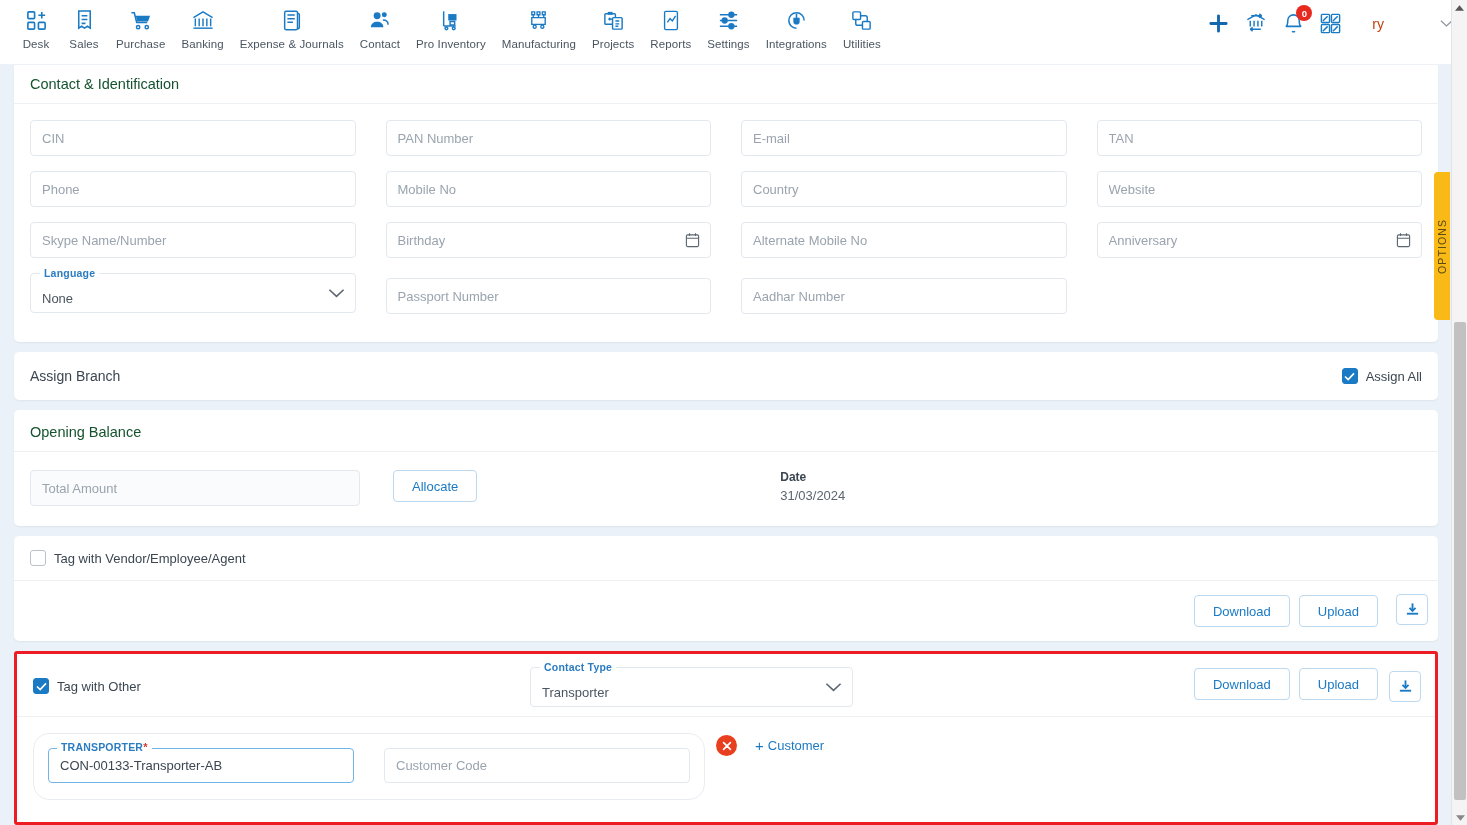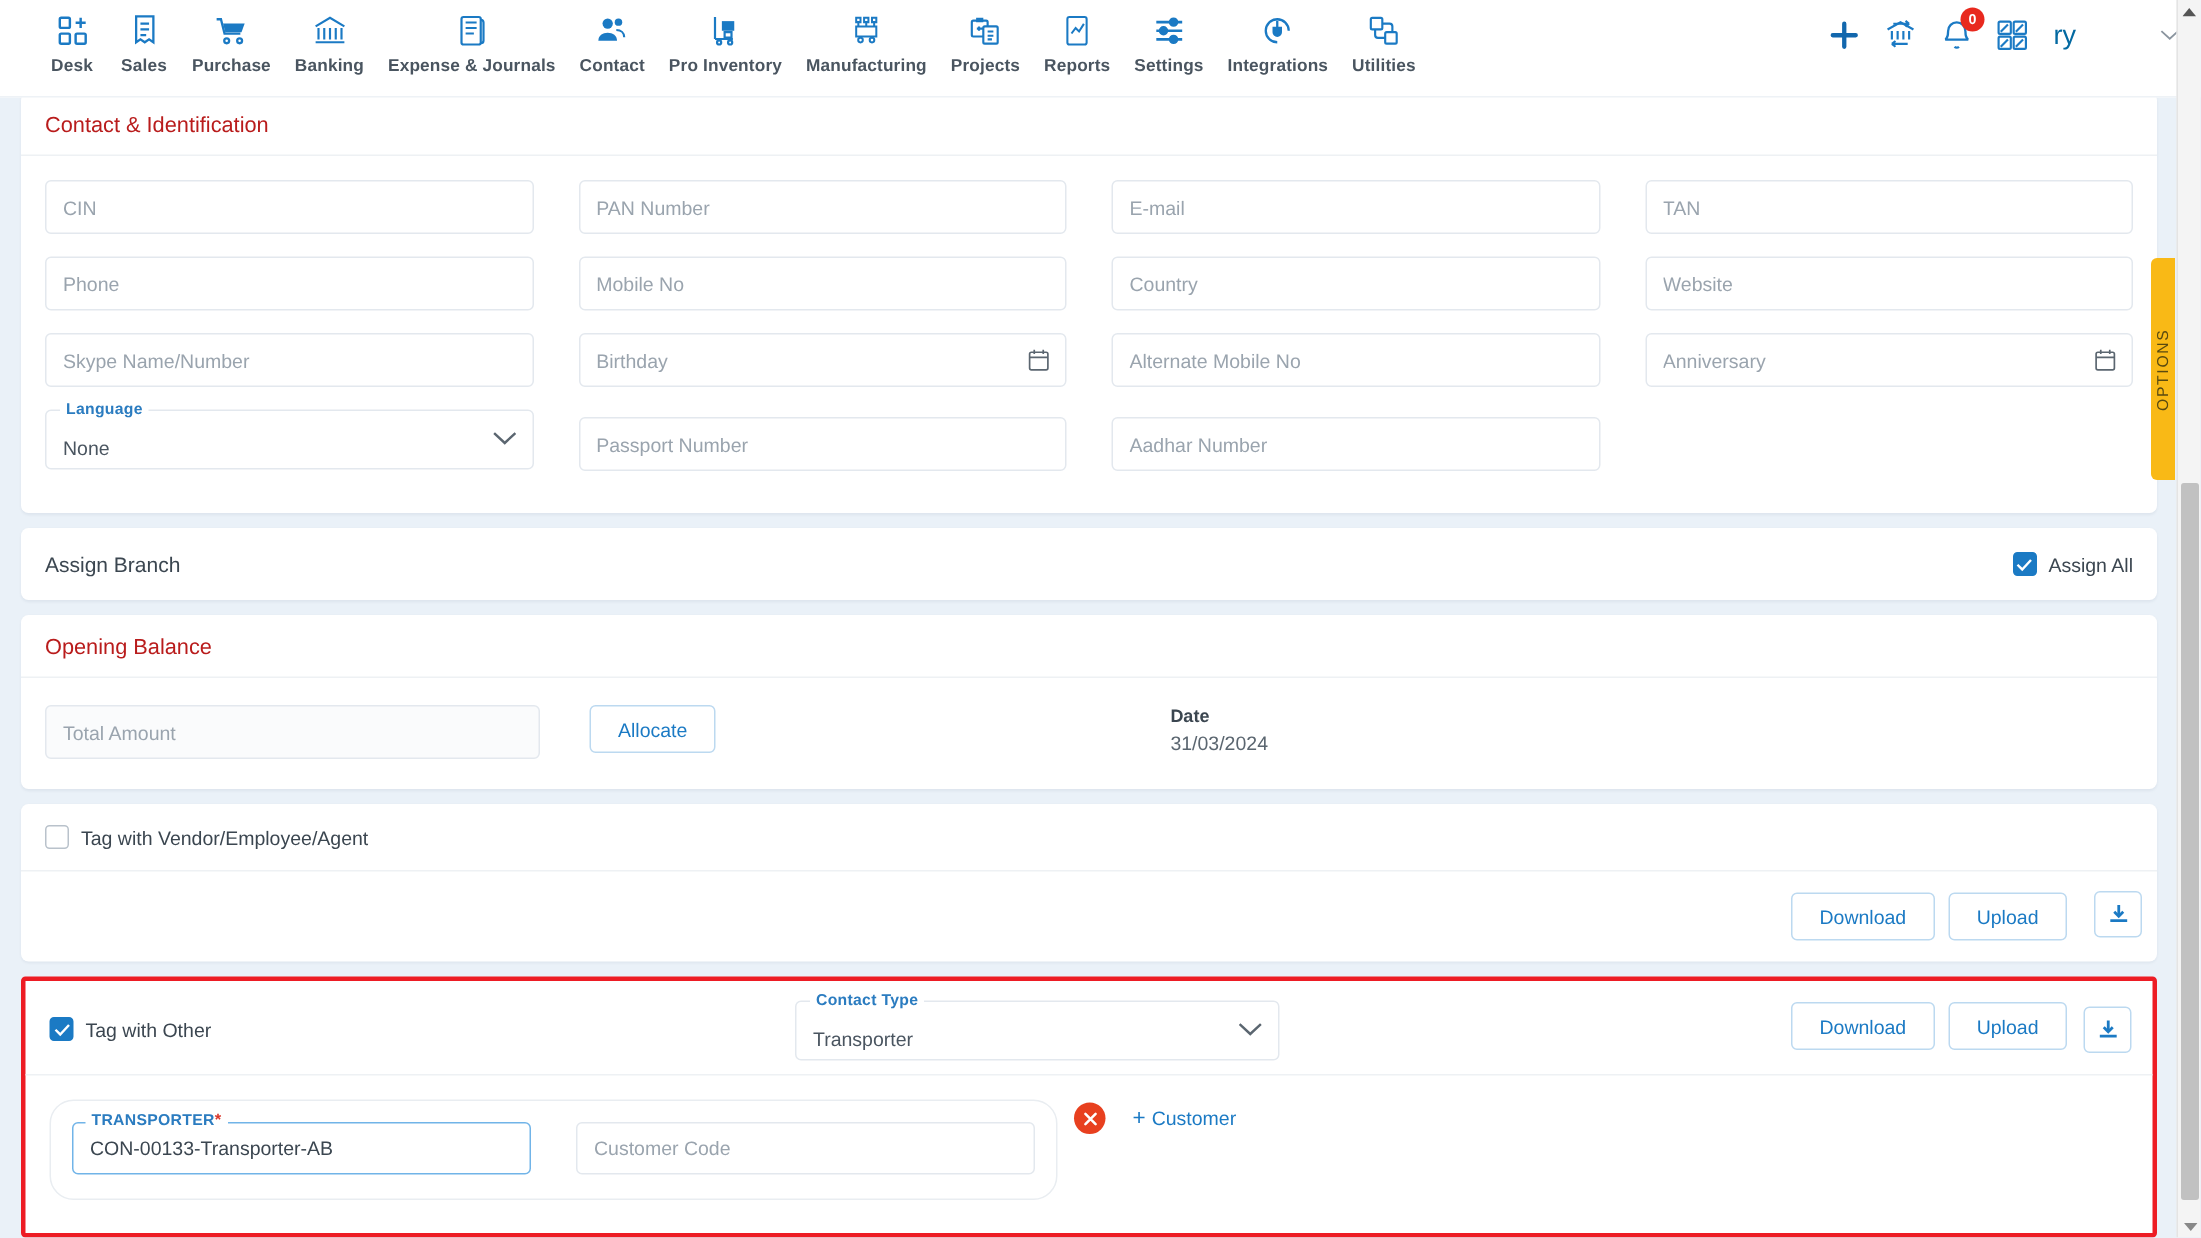--- a/index.html
+++ b/index.html
@@ -10,21 +10,21 @@
     overflow: hidden;
   }
   body { position: relative; }
 
   
   .topnav {
     position: absolute; top: 0; left: 0; width: 1467px; height: 65px;
     background: #ffffff; display: flex; align-items: flex-start;
     z-index: 40; border-bottom: 1px solid #eef2f6;
   }
-  .nav-items { display: flex; align-items: center; padding-left: 24px; font-weight: bold; }
+  .nav-items { display: flex; align-items: center; padding-left: 12px; }
   .nav-item {
     width: auto; min-width: 48px; padding: 7px 8px 0 8px;
     display: flex; flex-direction: column; align-items: center;
     cursor: pointer; text-align: center;
   }
   .nav-item .ico { height: 26px; display:flex; align-items:center; justify-content:center; }
   .nav-item .lbl {
     font-size: 11.5px; color: #4a5560; margin-top: 5px; white-space: nowrap;
     letter-spacing: .1px;
   }
@@ -32,34 +32,34 @@
     position: absolute; right: 14px; top: 12px;
     display: flex; align-items: center; gap: 14px;
   }
   .nav-right .ricon { cursor: pointer; display: flex; align-items: center; position: relative; }
   .badge {
     position: absolute; top: -7px; right: -7px;
     background: #e8291e; color: #fff; font-size: 9.5px; font-weight: bold;
     width: 16px; height: 16px; border-radius: 50%;
     display: flex; align-items: center; justify-content: center;
   }
-  .user-initials { font-size: 18px; color: #0369a1; margin-left: 2px; }
+  .user-initials { font-size: 14px; color: #c2410c; margin-left: 16px; }
   .nav-caret { margin-left: 42px; color: #7c8792; font-size: 13px; cursor:pointer; }
 
   
   .page {
     position: absolute; top: 58px; left: 0; width: 1452px; height: 767px;
     background: #eaf1f8; padding: 0 14px 0 14px;
   }
   .card {
     background: #ffffff; border-radius: 5px; margin-bottom: 10px;
     box-shadow: 0 1px 2px rgba(20,40,70,.06);
   }
   .card-title {
-    font-size: 14.5px; color: #b91c1c; padding: 14px 16px 11px 16px;
+    font-size: 14.5px; color: #14532d; padding: 14px 16px 11px 16px;
     border-bottom: 1px solid #eef1f4; font-weight: 400;
   }
 
   
   .grid4 {
     display: grid; grid-template-columns: repeat(4, 1fr);
     column-gap: 30px; row-gap: 0px; padding: 16px 16px 18px 16px;
   }
   .fieldwrap { position: relative; height: 51px; }
   .fld {

